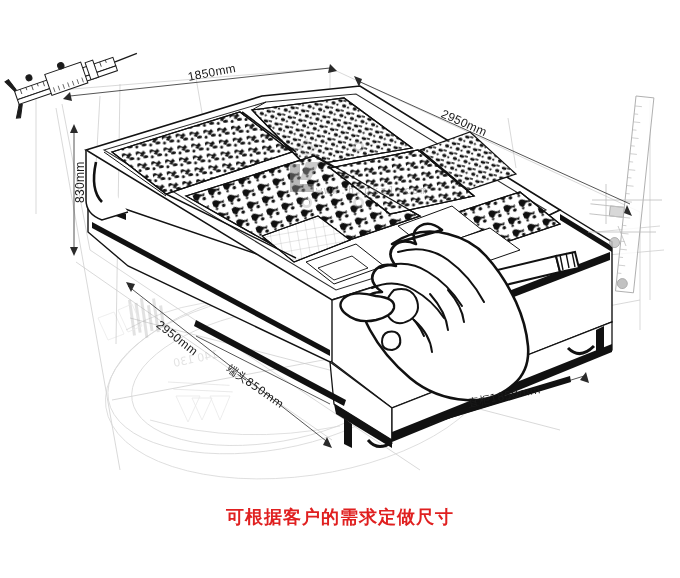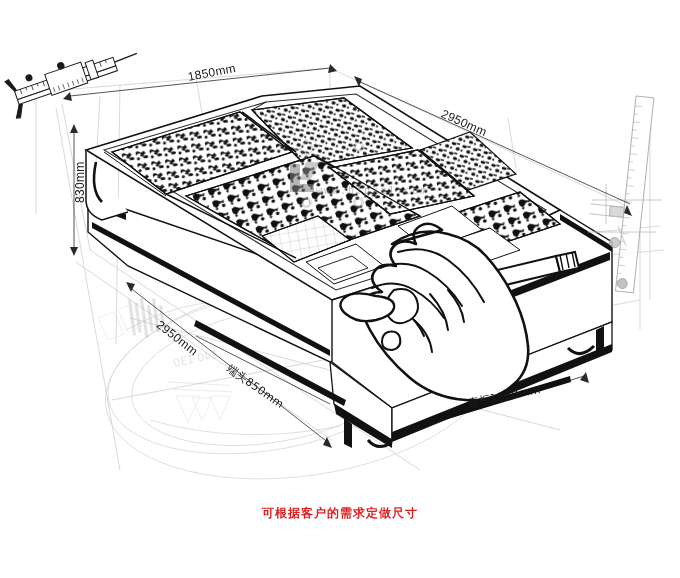--- a/index.html
+++ b/index.html
@@ -35,21 +35,21 @@
     transform-origin: left center;
     letter-spacing: 0.3px;
   }
   #caption {
     position: absolute;
     left: 0;
     top: 505px;
     width: 680px;
     text-align: center;
     font-family: "DejaVu Sans", sans-serif;
-    font-size: 12px;
+    font-size: 18px;
     font-weight: bold;
     color: #e02020;
     letter-spacing: 1px;
   }
   .wm {
     position: absolute;
     pointer-events: none;
   }
   #wm-main {
     left: 286px;

